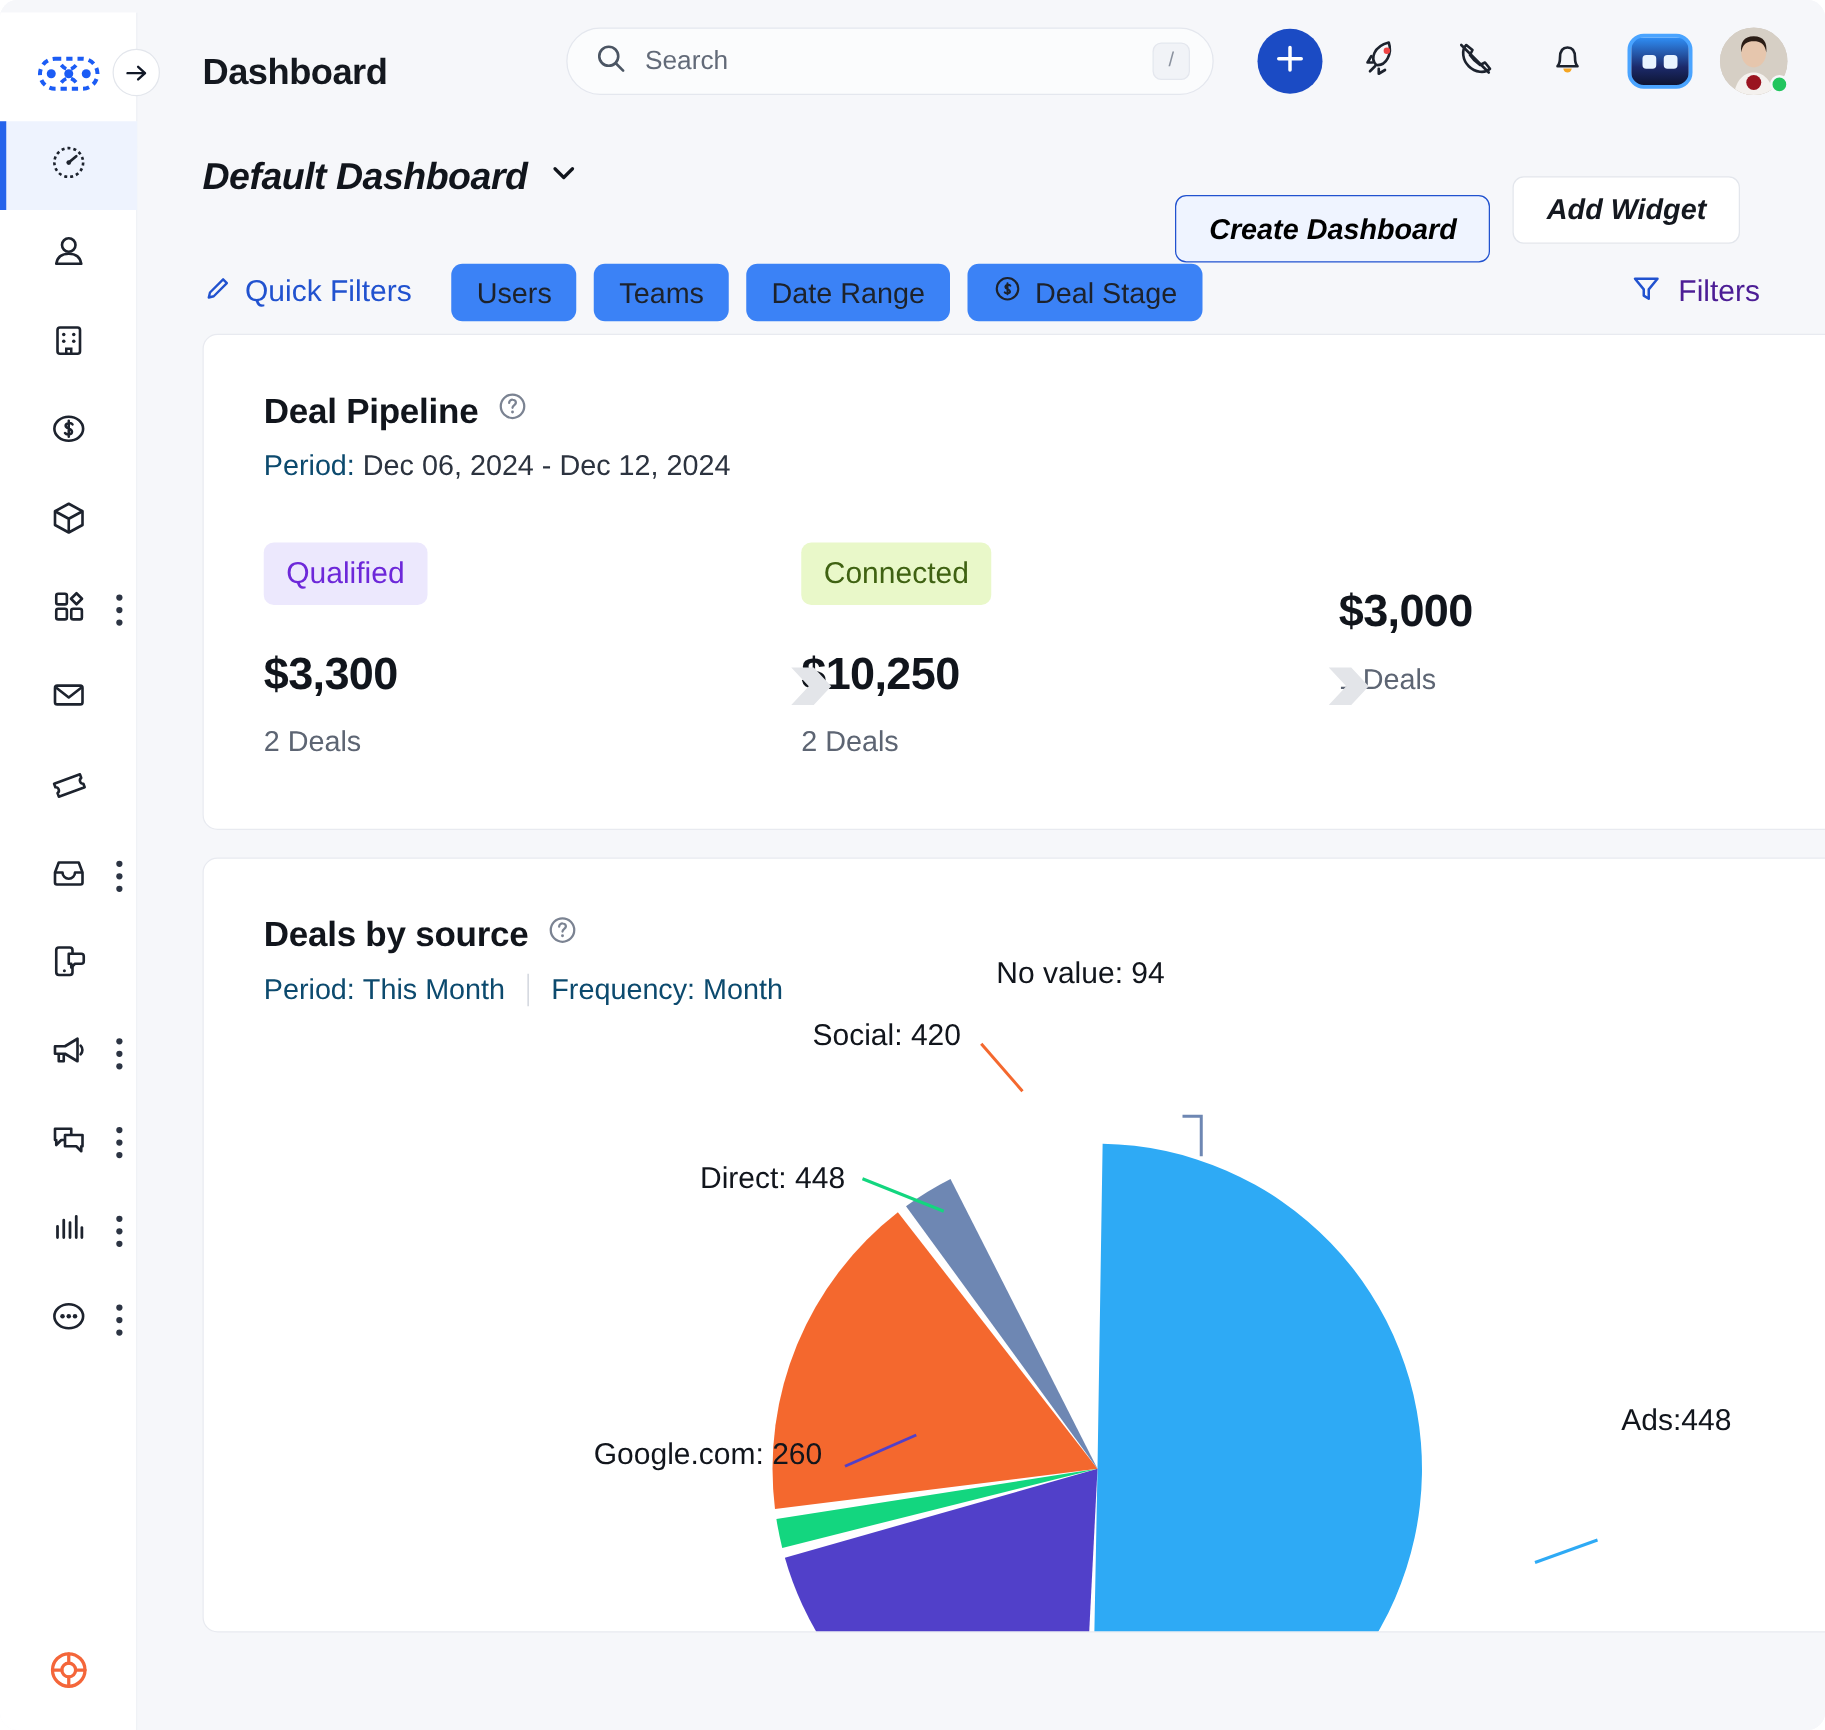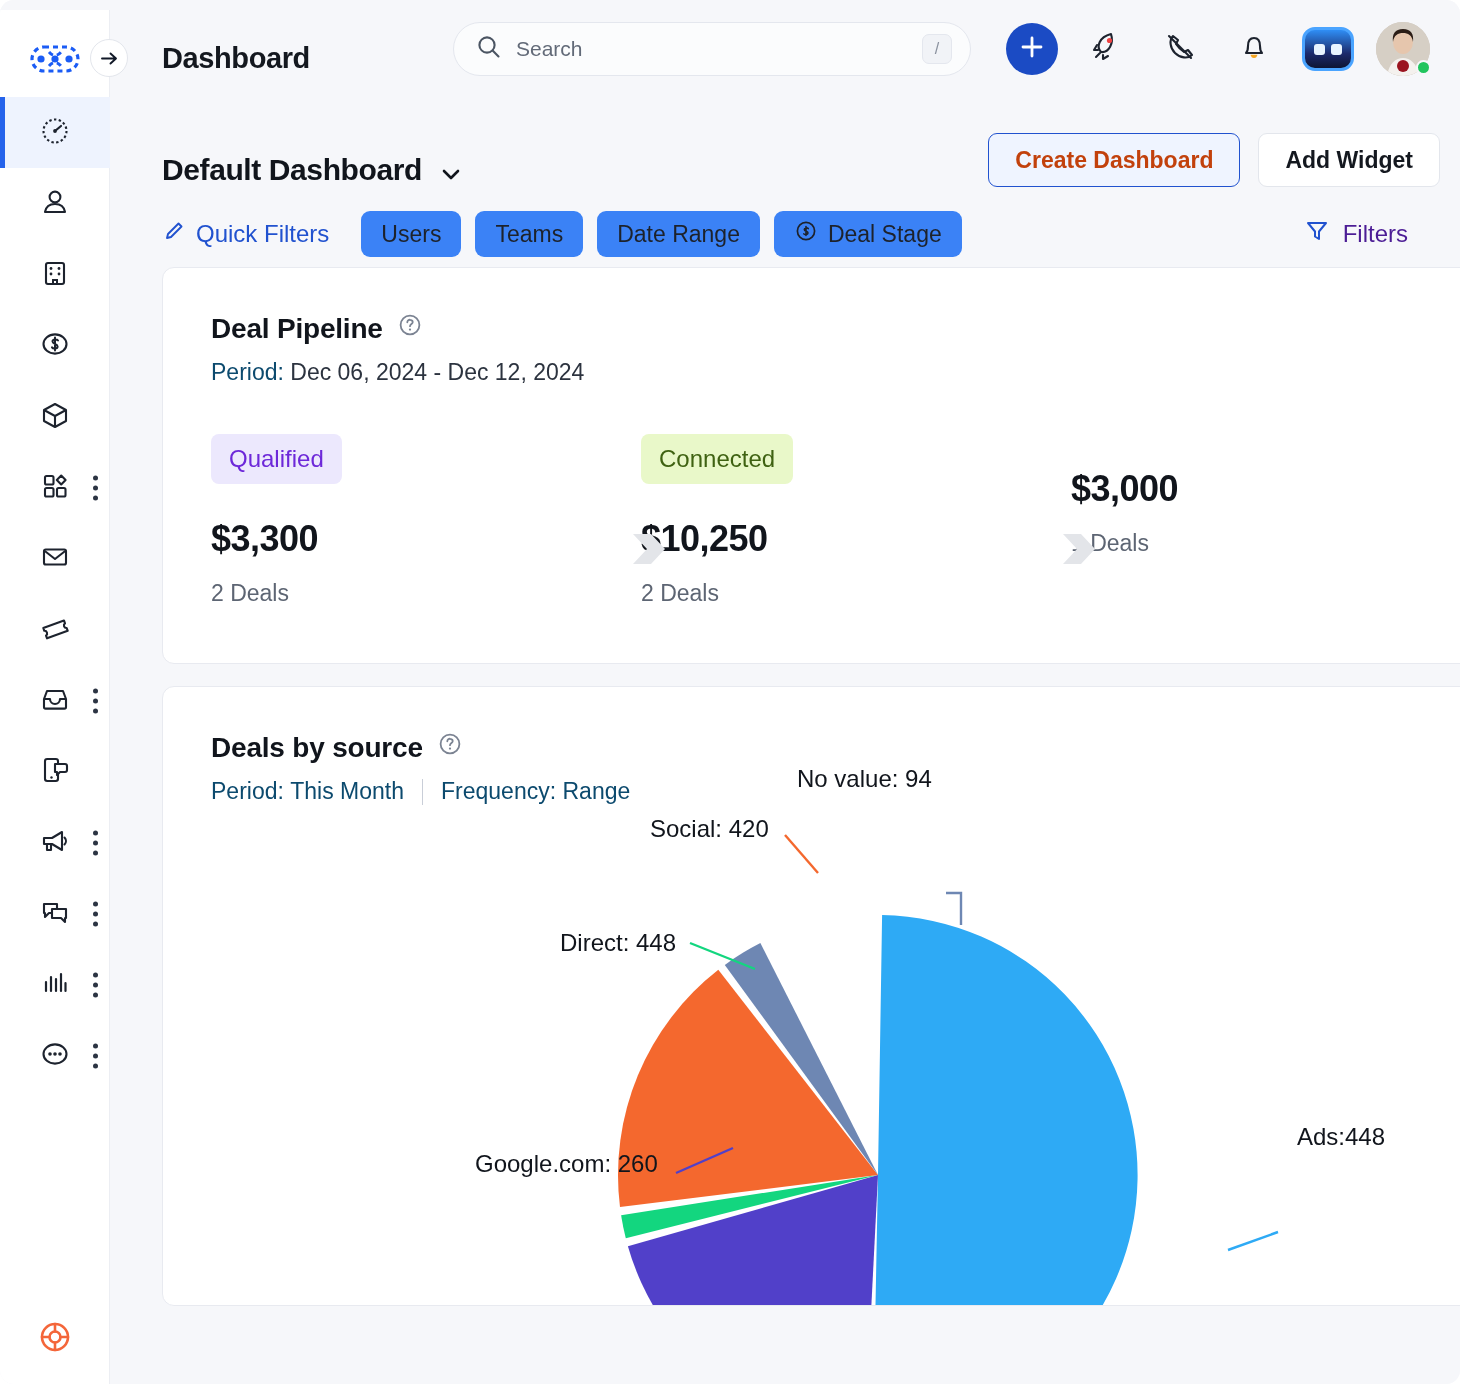--- a/index.html
+++ b/index.html
@@ -130,39 +130,40 @@
   }
 
   
   .content {
     position: absolute; left: 110px; top: 97px;
     width: 1350px; height: 1287px;
     background: #f6f7fa;
     overflow: hidden;
   }
   .dash-head {
-    display: flex; align-items: flex-end;
-    padding: 28px 20px 0 52px;
+    display: flex; align-items: flex-start;
+    padding: 28px 68px 0 52px;
     height: 90px;
+    font-style: italic;
   }
   .dash-title {
     font-size: 30px; font-weight: 700; color: #11151c;
     letter-spacing: -0.4px;
   }
   .dash-caret { margin-left: 16px; display: flex; align-items: center; }
   .head-btns { margin-left: auto; display: flex; align-items: center; gap: 18px; }
   .btn {
     height: 54px; padding: 0 26px; border-radius: 9px;
     font-size: 23px; font-weight: 700;
     display: flex; align-items: center; justify-content: center;
     font-family: "Liberation Sans", sans-serif;
     cursor: pointer;
   }
   .btn-outline-primary {
-    background: #eff4ff; border: 1.6px solid #2152cf; color: #c2410c;
+    background: #eff4ff; border: 1.6px solid #2152cf; color: #000000; margin-top: 31px;
   }
   .btn-outline-plain {
     background: #ffffff; border: 1.6px solid #e3e6ec; color: #14181f;
   }
 
   .filters-row {
     display: flex; align-items: center;
     padding: 14px 52px 0 52px;
     height: 80px;
   }
@@ -642,21 +643,21 @@
             </svg>
           </span>
         </div>
         <div class="card-sub">
           <span class="muted">Period:</span>
           <span>&nbsp;</span>
           <span class="muted">This Month</span>
           <span class="sep"></span>
           <span class="muted">Frequency:</span>
           <span>&nbsp;</span>
-          <span class="muted">Range</span>
+          <span class="muted">Month</span>
         </div>
       </div>
 
       <div class="pie-wrap">
         <svg class="pie-svg" width="1350" height="500" viewBox="0 0 1350 500">
 
           <g>
               <path d="M715 370 L719.1 110.0 A260 260 0 1 1 710.0 630.0 Z" fill="#2eaaf5"></path>
               <path d="M715 370 L701.8 629.7 A260 260 0 0 1 464.9 441.2 Z" fill="#5140c9"></path>
               <path d="M715 370 L462.8 433.3 A260 260 0 0 1 458.1 410.2 Z" fill="#13d67f"></path>

